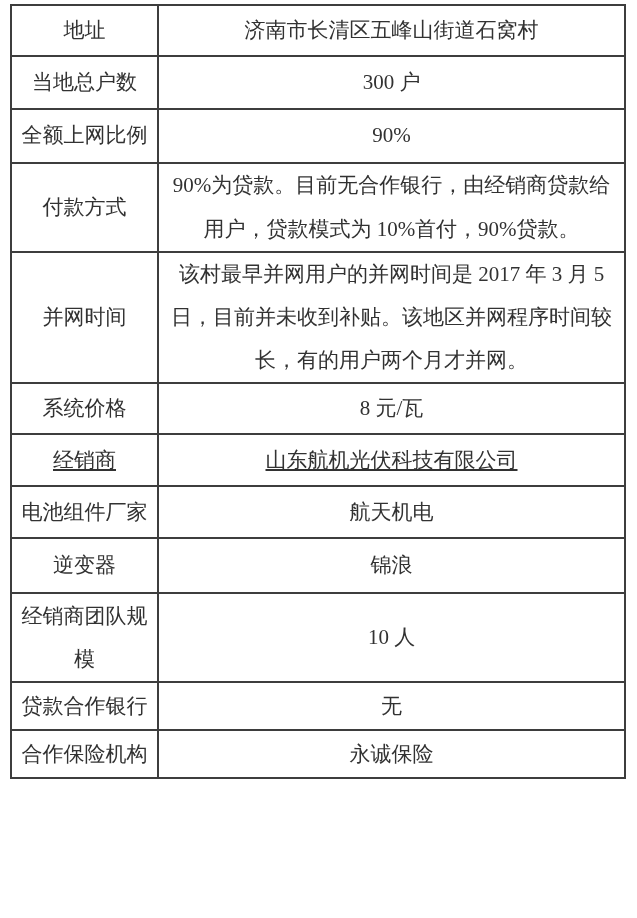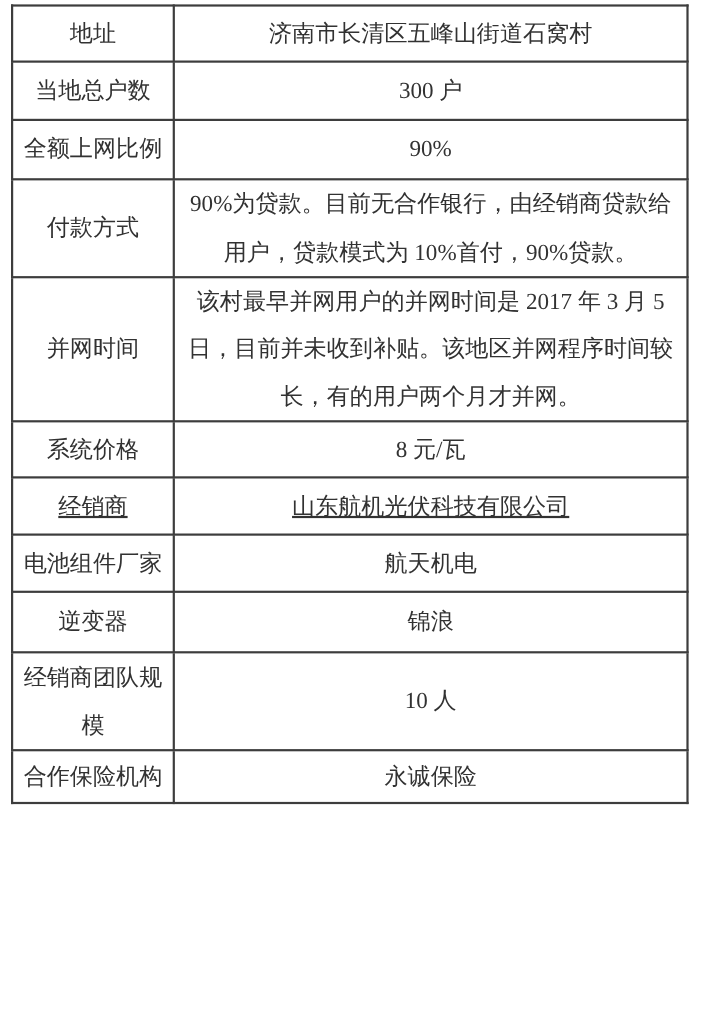--- a/index.html
+++ b/index.html
@@ -91,19 +91,23 @@
           <td class="value-cell">航天机电</td>
         </tr>
         <tr class="row-9">
           <td class="label-cell">逆变器</td>
           <td class="value-cell">锦浪</td>
         </tr>
         <tr class="row-11">
           <td class="label-cell">经销商团队规模</td>
           <td class="value-cell">10 人</td>
         </tr>
+        <tr class="row-12">
+          <td class="label-cell">贷款合作银行</td>
+          <td class="value-cell">无</td>
+        </tr>
         <tr class="row-13">
           <td class="label-cell">合作保险机构</td>
           <td class="value-cell">永诚保险</td>
         </tr>
       </tbody>
   </table>
 </div>
 
 </body></html>

